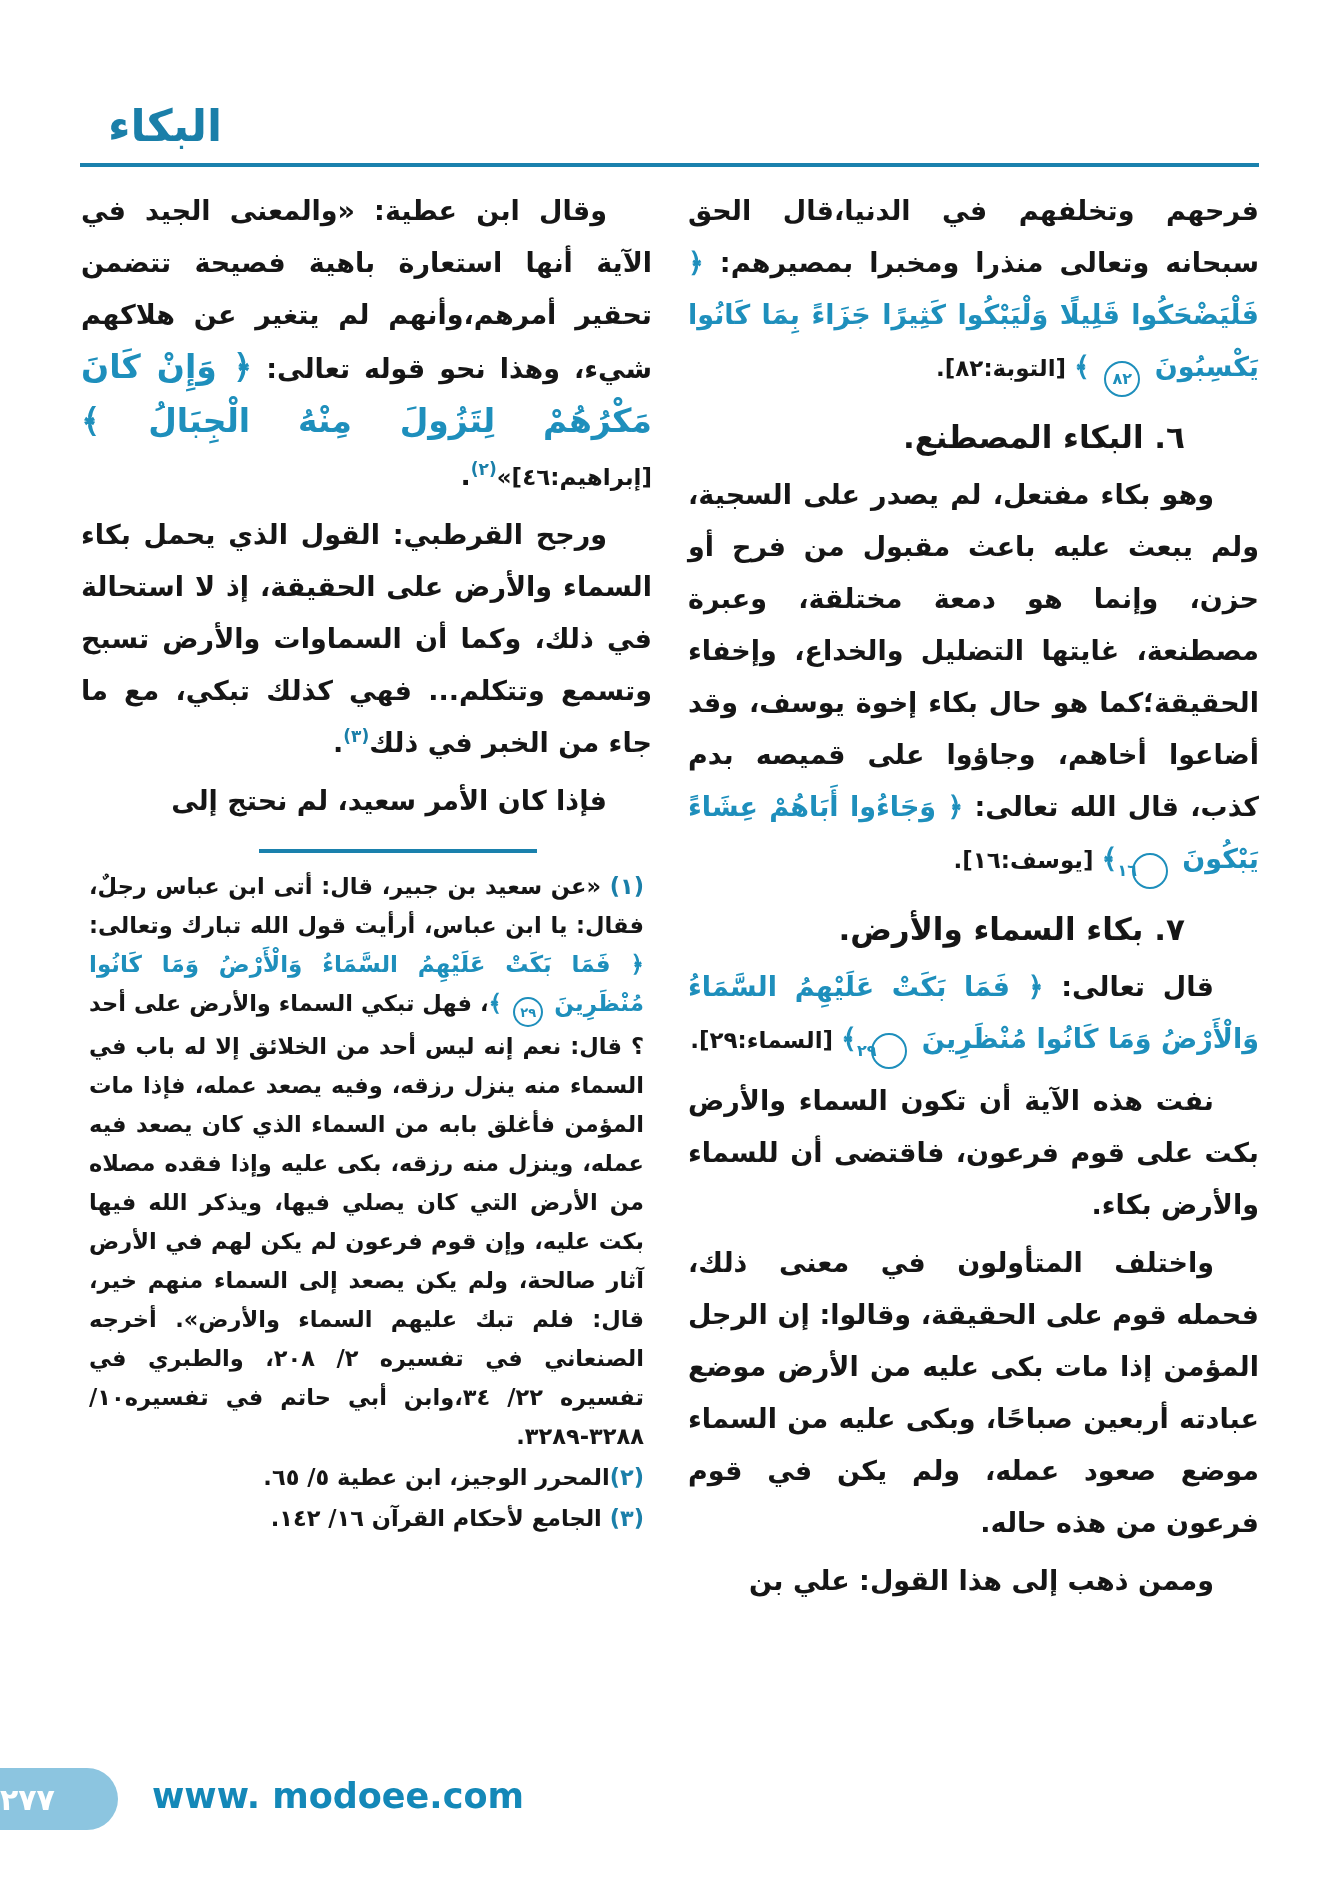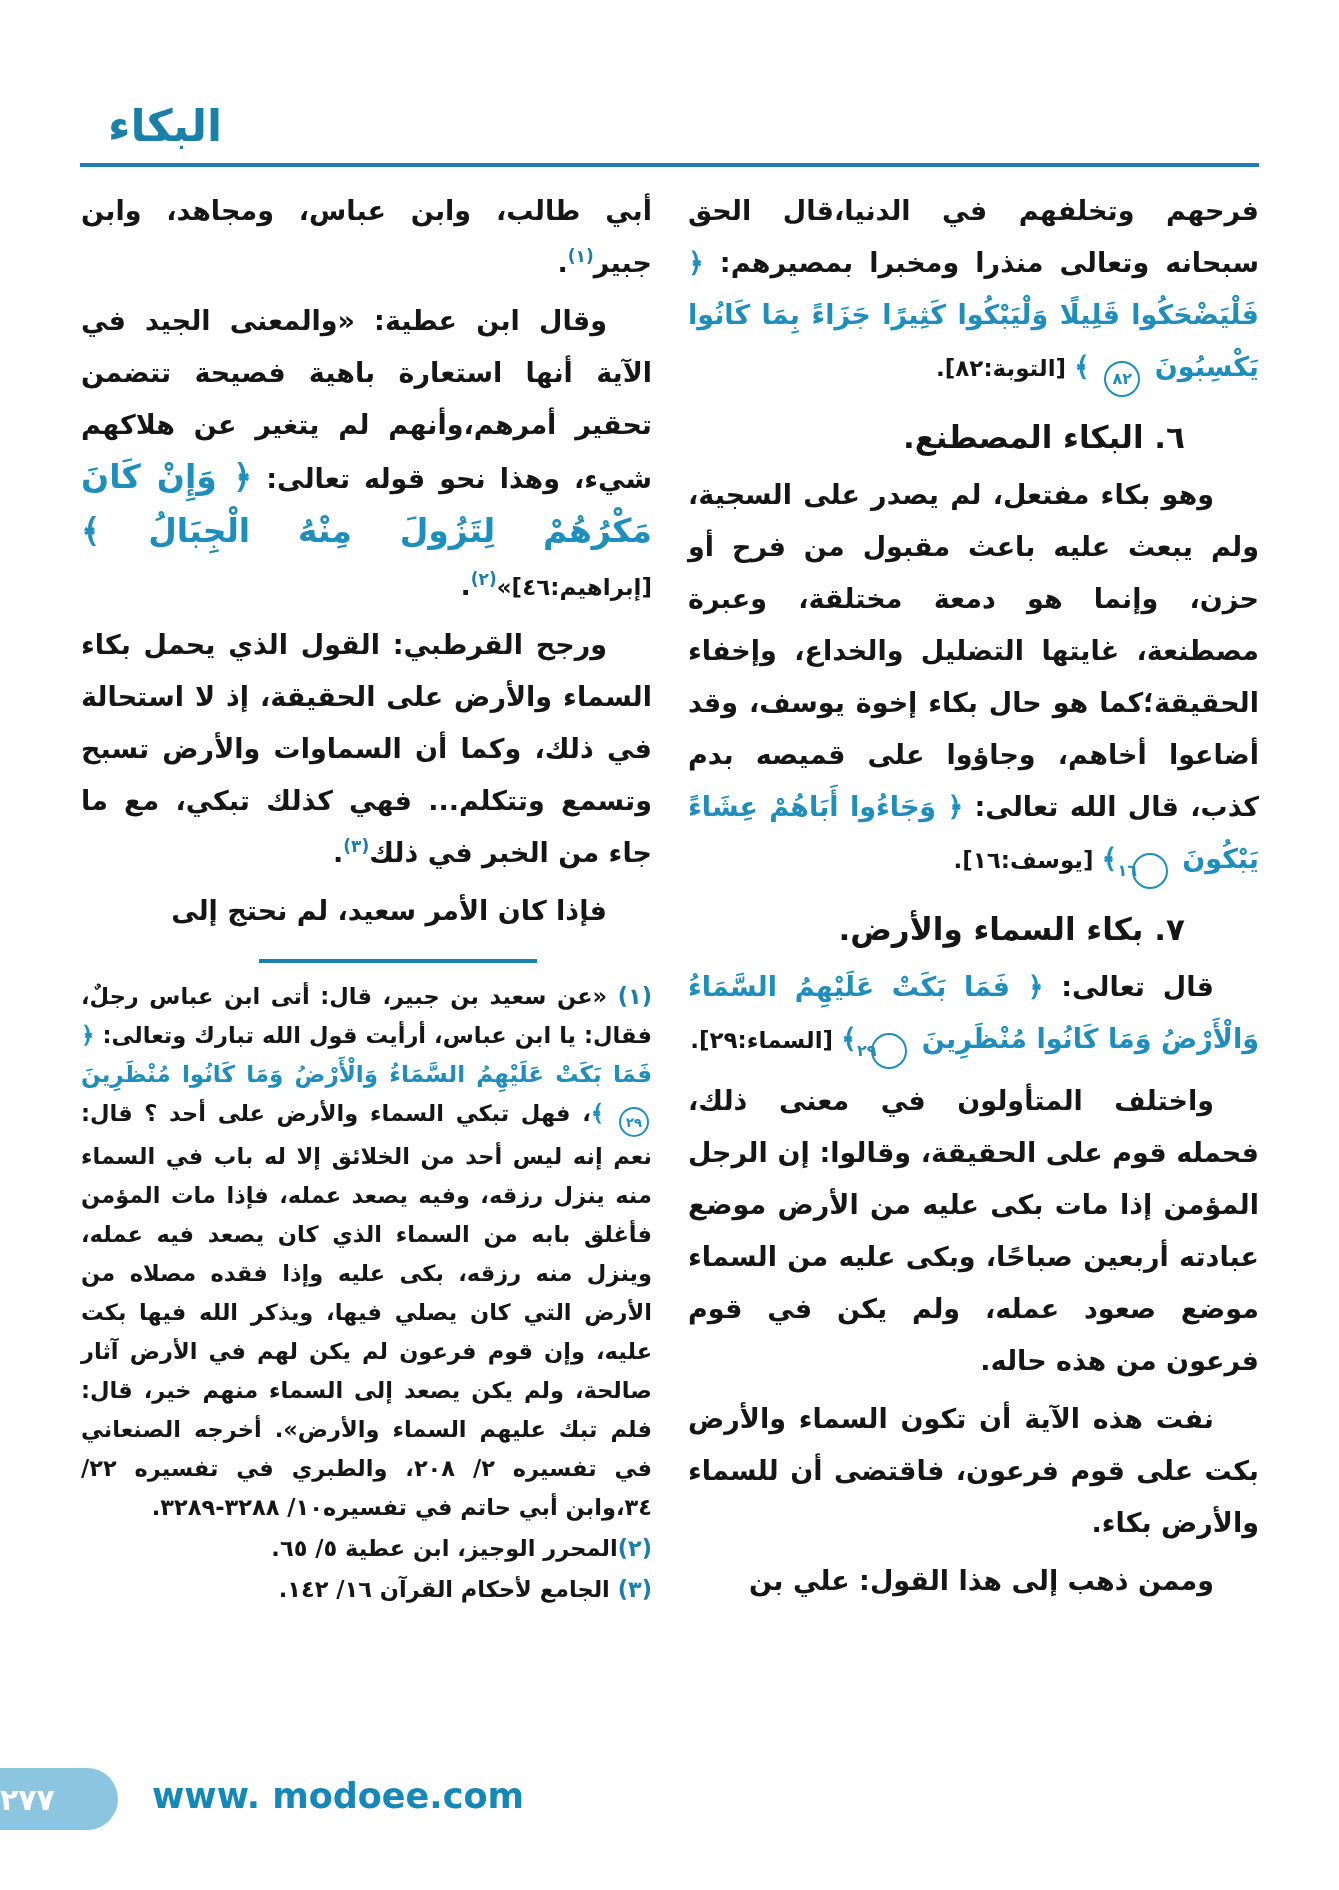--- a/index.html
+++ b/index.html
@@ -86,21 +86,21 @@
     height:4px;
     background:#1a81ad;
     margin:22px 115px 14px auto;
   }
   .footnotes{direction:rtl;}
   .footnote{
     font-size:22.5px;
     font-weight:bold;
     line-height:39px;
     text-align:justify;
-    margin:2px 0;
+    margin:2px 8px;
   }
   .footnote .fn-marker{
     color:#1a7fa9;
     font-weight:bold;
   }
   .footnote .seg-quran{font-size:23px;}
   .footnote .ayah-medallion{
     width:26px;height:26px;font-size:13px;vertical-align:-6px;margin:0 3px;
   }
   .page-number-badge{
@@ -133,28 +133,27 @@
     <div class="header-rule"></div>
 
     <div class="columns">
       <div class="col">
         <div>
             <p class="body-p"><span class="seg-text">فرحهم وتخلفهم في الدنيا،قال الحق سبحانه وتعالى منذرا ومخبرا بمصيرهم: </span><span class="seg-quran">﴿ فَلْيَضْحَكُوا قَلِيلًا وَلْيَبْكُوا كَثِيرًا جَزَاءً بِمَا كَانُوا يَكْسِبُونَ </span><span class="ayah-medallion">٨٢</span><span class="seg-quran"> ﴾</span><span class="seg-ref"> [التوبة:٨٢].</span></p>
             <div class="section-heading">٦. البكاء المصطنع.</div>
             <p class="body-p indent"><span class="seg-text">وهو بكاء مفتعل، لم يصدر على السجية، ولم يبعث عليه باعث مقبول من فرح أو حزن، وإنما هو دمعة مختلقة، وعبرة مصطنعة، غايتها التضليل والخداع، وإخفاء الحقيقة؛كما هو حال بكاء إخوة يوسف، وقد أضاعوا أخاهم، وجاؤوا على قميصه بدم كذب، قال الله تعالى: </span><span class="seg-quran">﴿ وَجَاءُوا أَبَاهُمْ عِشَاءً يَبْكُونَ </span><span class="ayah-medallion">١٦</span><span class="seg-quran"> ﴾</span><span class="seg-ref"> [يوسف:١٦].</span></p>
             <div class="section-heading">٧. بكاء السماء والأرض.</div>
             <p class="body-p indent"><span class="seg-text">قال تعالى: </span><span class="seg-quran">﴿ فَمَا بَكَتْ عَلَيْهِمُ السَّمَاءُ وَالْأَرْضُ وَمَا كَانُوا مُنْظَرِينَ </span><span class="ayah-medallion">٢٩</span><span class="seg-quran"> ﴾</span><span class="seg-ref"> [السماء:٢٩].</span></p>
+            <p class="body-p indent"><span class="seg-text">نفت هذه الآية أن تكون السماء والأرض بكت على قوم فرعون، فاقتضى أن للسماء والأرض بكاء.</span></p>
             <p class="body-p indent"><span class="seg-text">واختلف المتأولون في معنى ذلك، فحمله قوم على الحقيقة، وقالوا: إن الرجل المؤمن إذا مات بكى عليه من الأرض موضع عبادته أربعين صباحًا، وبكى عليه من السماء موضع صعود عمله، ولم يكن في قوم فرعون من هذه حاله.</span></p>
-            <p class="body-p indent"><span class="seg-text">نفت هذه الآية أن تكون السماء والأرض بكت على قوم فرعون، فاقتضى أن للسماء والأرض بكاء.</span></p>
             <p class="body-p indent"><span class="seg-text">وممن ذهب إلى هذا القول: علي بن</span></p>
           </div>
       </div>
       <div class="col">
         <div>
-            <p class="body-p"><span class="seg-text">أبي طالب، وابن عباس، ومجاهد، وابن جبير</span><sup class="seg-fn">(١)</sup><span class="seg-text">.</span></p>
             <p class="body-p indent"><span class="seg-text">وقال ابن عطية: «والمعنى الجيد في الآية أنها استعارة باهية فصيحة تتضمن تحقير أمرهم،وأنهم لم يتغير عن هلاكهم شيء، وهذا نحو قوله تعالى: </span><span class="seg-quran large">﴿ وَإِنْ كَانَ مَكْرُهُمْ لِتَزُولَ مِنْهُ الْجِبَالُ ﴾</span><span class="seg-ref"> [إبراهيم:٤٦]»</span><sup class="seg-fn">(٢)</sup><span class="seg-text">.</span></p>
             <p class="body-p indent"><span class="seg-text">ورجح القرطبي: القول الذي يحمل بكاء السماء والأرض على الحقيقة، إذ لا استحالة في ذلك، وكما أن السماوات والأرض تسبح وتسمع وتتكلم... فهي كذلك تبكي، مع ما جاء من الخبر في ذلك</span><sup class="seg-fn">(٣)</sup><span class="seg-text">.</span></p>
             <p class="body-p indent"><span class="seg-text">فإذا كان الأمر سعيد، لم نحتج إلى</span></p>
           </div>
         <div class="footnote-sep"></div>
         <div class="footnotes">
             <p class="footnote"><span class="fn-marker">(١)</span><span class="seg-text"> «عن سعيد بن جبير، قال: أتى ابن عباس رجلٌ، فقال: يا ابن عباس، أرأيت قول الله تبارك وتعالى: </span><span class="seg-quran">﴿ فَمَا بَكَتْ عَلَيْهِمُ السَّمَاءُ وَالْأَرْضُ وَمَا كَانُوا مُنْظَرِينَ </span><span class="ayah-medallion">٢٩</span><span class="seg-quran"> ﴾</span><span class="seg-text">، فهل تبكي السماء والأرض على أحد ؟ قال: نعم إنه ليس أحد من الخلائق إلا له باب في السماء منه ينزل رزقه، وفيه يصعد عمله، فإذا مات المؤمن فأغلق بابه من السماء الذي كان يصعد فيه عمله، وينزل منه رزقه، بكى عليه وإذا فقده مصلاه من الأرض التي كان يصلي فيها، ويذكر الله فيها بكت عليه، وإن قوم فرعون لم يكن لهم في الأرض آثار صالحة، ولم يكن يصعد إلى السماء منهم خير، قال: فلم تبك عليهم السماء والأرض». أخرجه الصنعاني في تفسيره ٢/ ٢٠٨، والطبري في تفسيره ٢٢/ ٣٤،وابن أبي حاتم في تفسيره١٠/ ٣٢٨٨-٣٢٨٩.</span></p>
             <p class="footnote"><span class="fn-marker">(٢)</span><span class="seg-text">المحرر الوجيز، ابن عطية ٥/ ٦٥.</span></p>
             <p class="footnote"><span class="fn-marker">(٣)</span><span class="seg-text"> الجامع لأحكام القرآن ١٦/ ١٤٢.</span></p>
           </div>

